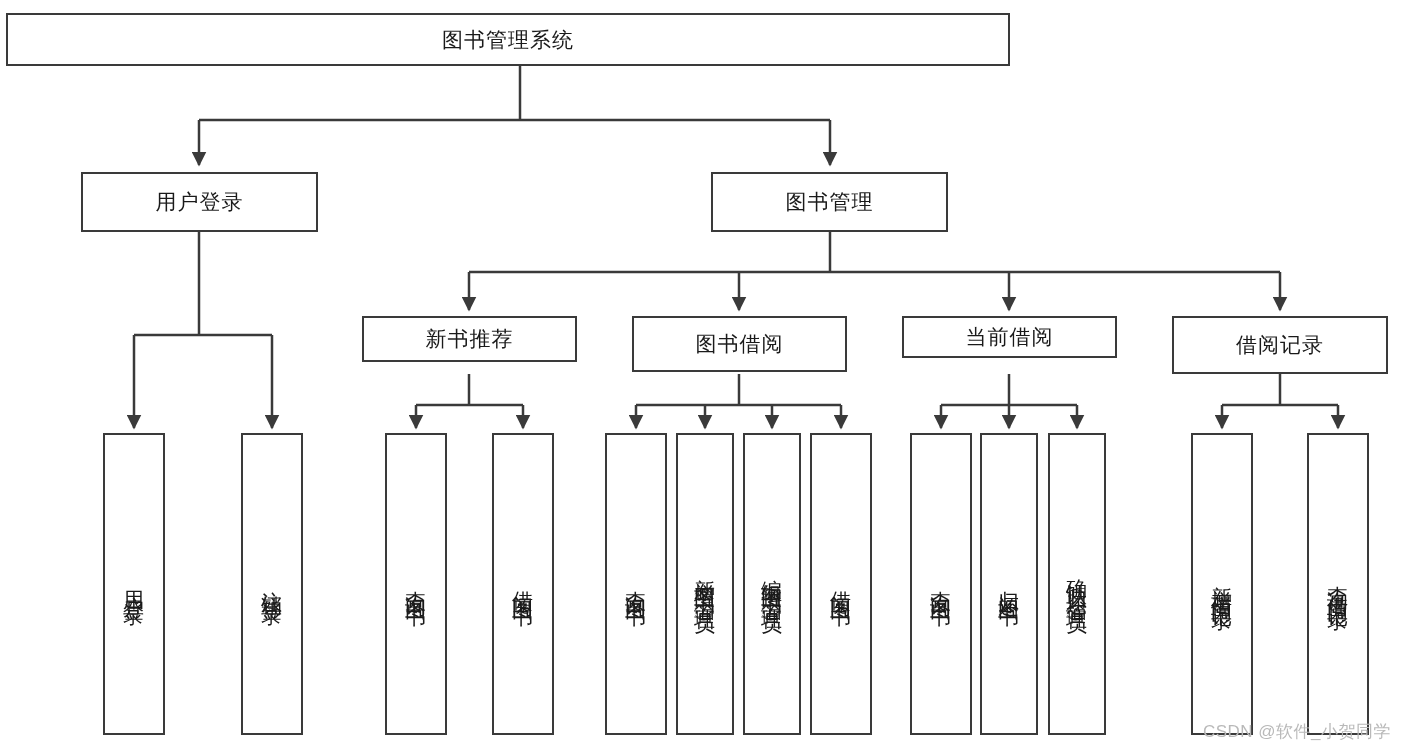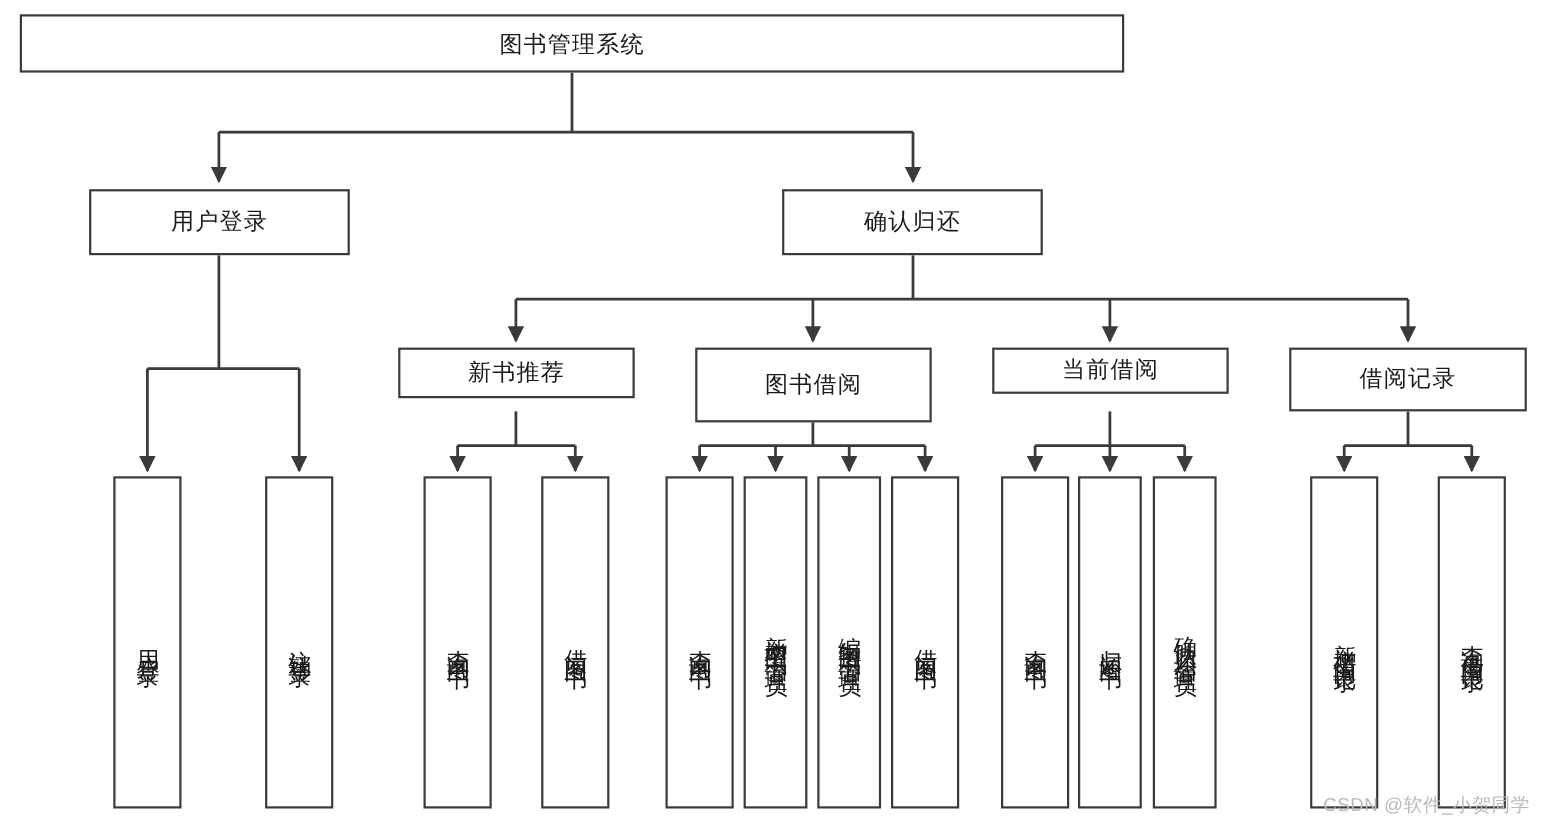--- a/index.html
+++ b/index.html
@@ -125,35 +125,35 @@
       <path d="M 1009 405 L 1009 428" marker-end="url(#arrow)"></path>
       <path d="M 1077 405 L 1077 428" marker-end="url(#arrow)"></path>
 
       <path d="M 1280 374 L 1280 405"></path>
       <path d="M 1222 405 L 1338 405"></path>
       <path d="M 1222 405 L 1222 428" marker-end="url(#arrow)"></path>
       <path d="M 1338 405 L 1338 428" marker-end="url(#arrow)"></path>
     </g>
   </svg>
 
-  <div class="node node-root" style="left:18px; top:13px; width:1004px; height:53px;">
+  <div class="node node-root" style="left:6px; top:13px; width:1004px; height:53px;">
     <span>图书管理系统</span>
   </div>
 
   <div class="node node-h" style="left:81px; top:172px; width:237px; height:60px;">
     <span>用户登录</span>
   </div>
   <div class="node node-h" style="left:711px; top:172px; width:237px; height:60px;">
-    <span>确认归还</span>
+    <span>图书管理</span>
   </div>
 
   <div class="node node-h" style="left:362px; top:316px; width:215px; height:46px;">
     <span>新书推荐</span>
   </div>
-  <div class="node node-h" style="left:632px; top:316px; width:215px; height:68px;">
+  <div class="node node-h" style="left:632px; top:316px; width:215px; height:56px;">
     <span>图书借阅</span>
   </div>
   <div class="node node-h" style="left:902px; top:316px; width:215px; height:42px;">
     <span>当前借阅</span>
   </div>
   <div class="node node-h" style="left:1172px; top:316px; width:216px; height:58px;">
     <span>借阅记录</span>
   </div>
 
   <div class="node node-v" style="left:103px; top:433px; width:62px; height:302px;">

